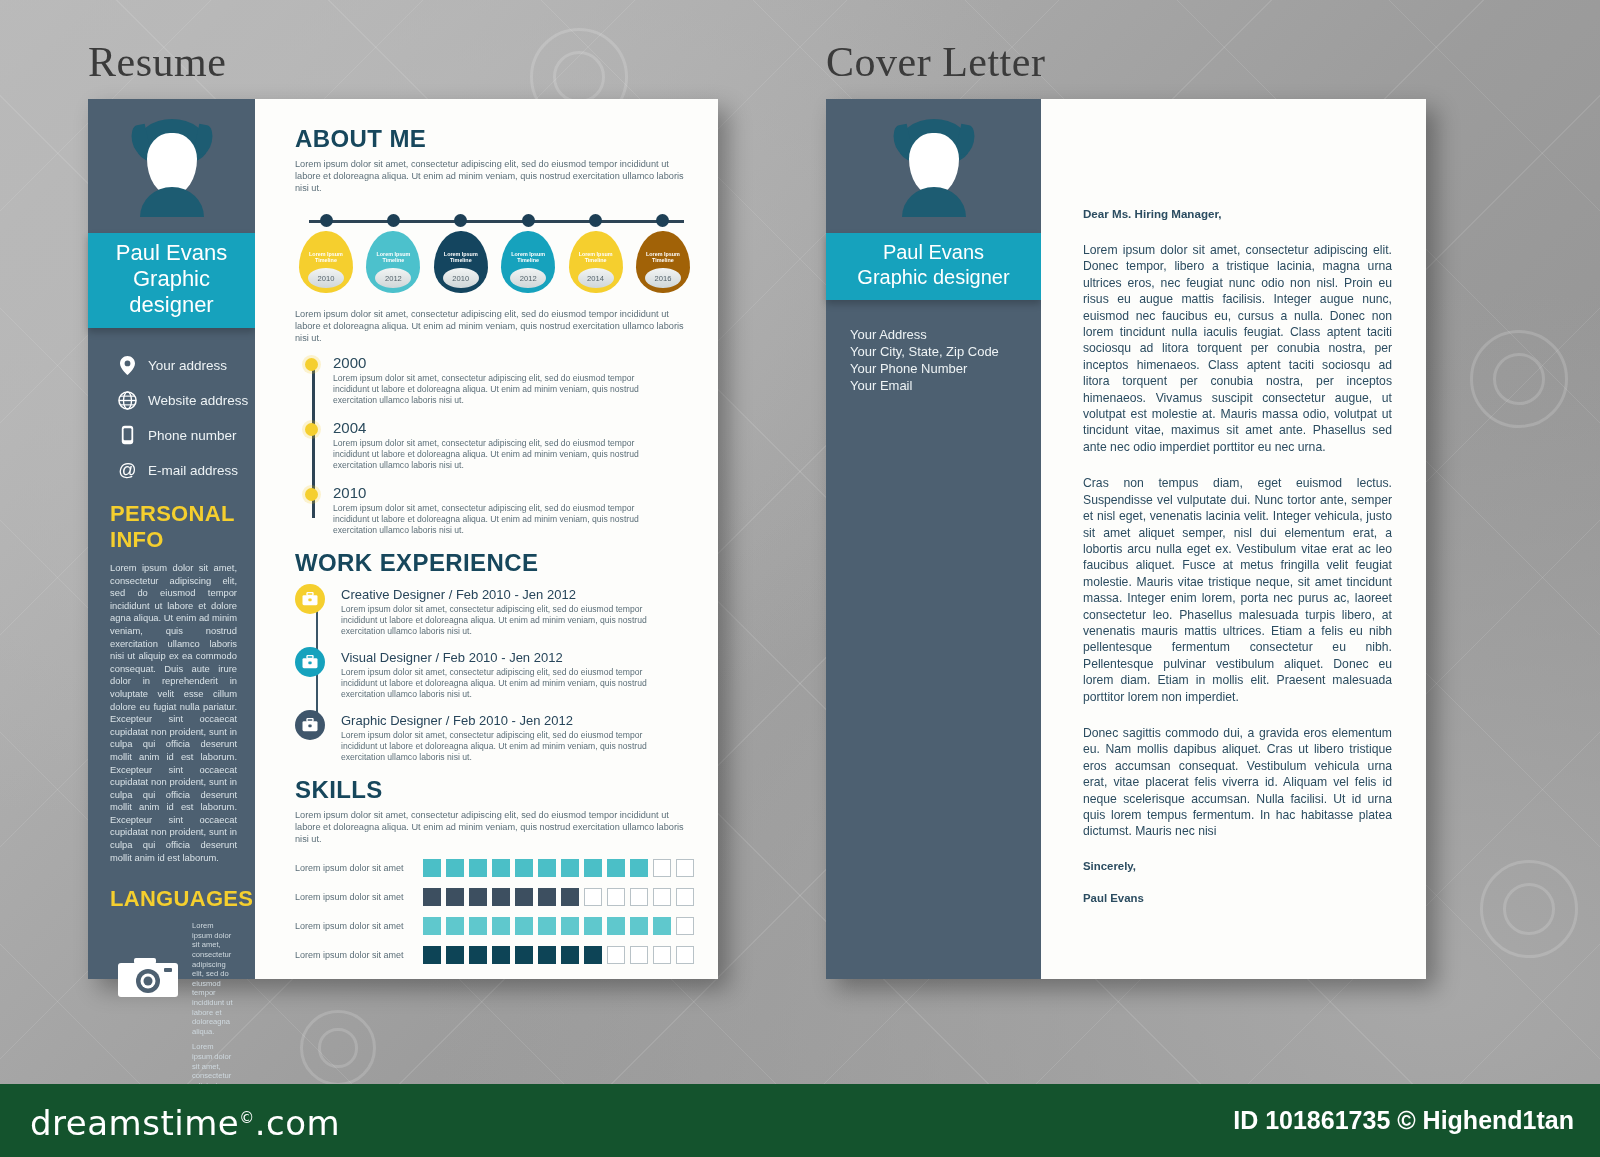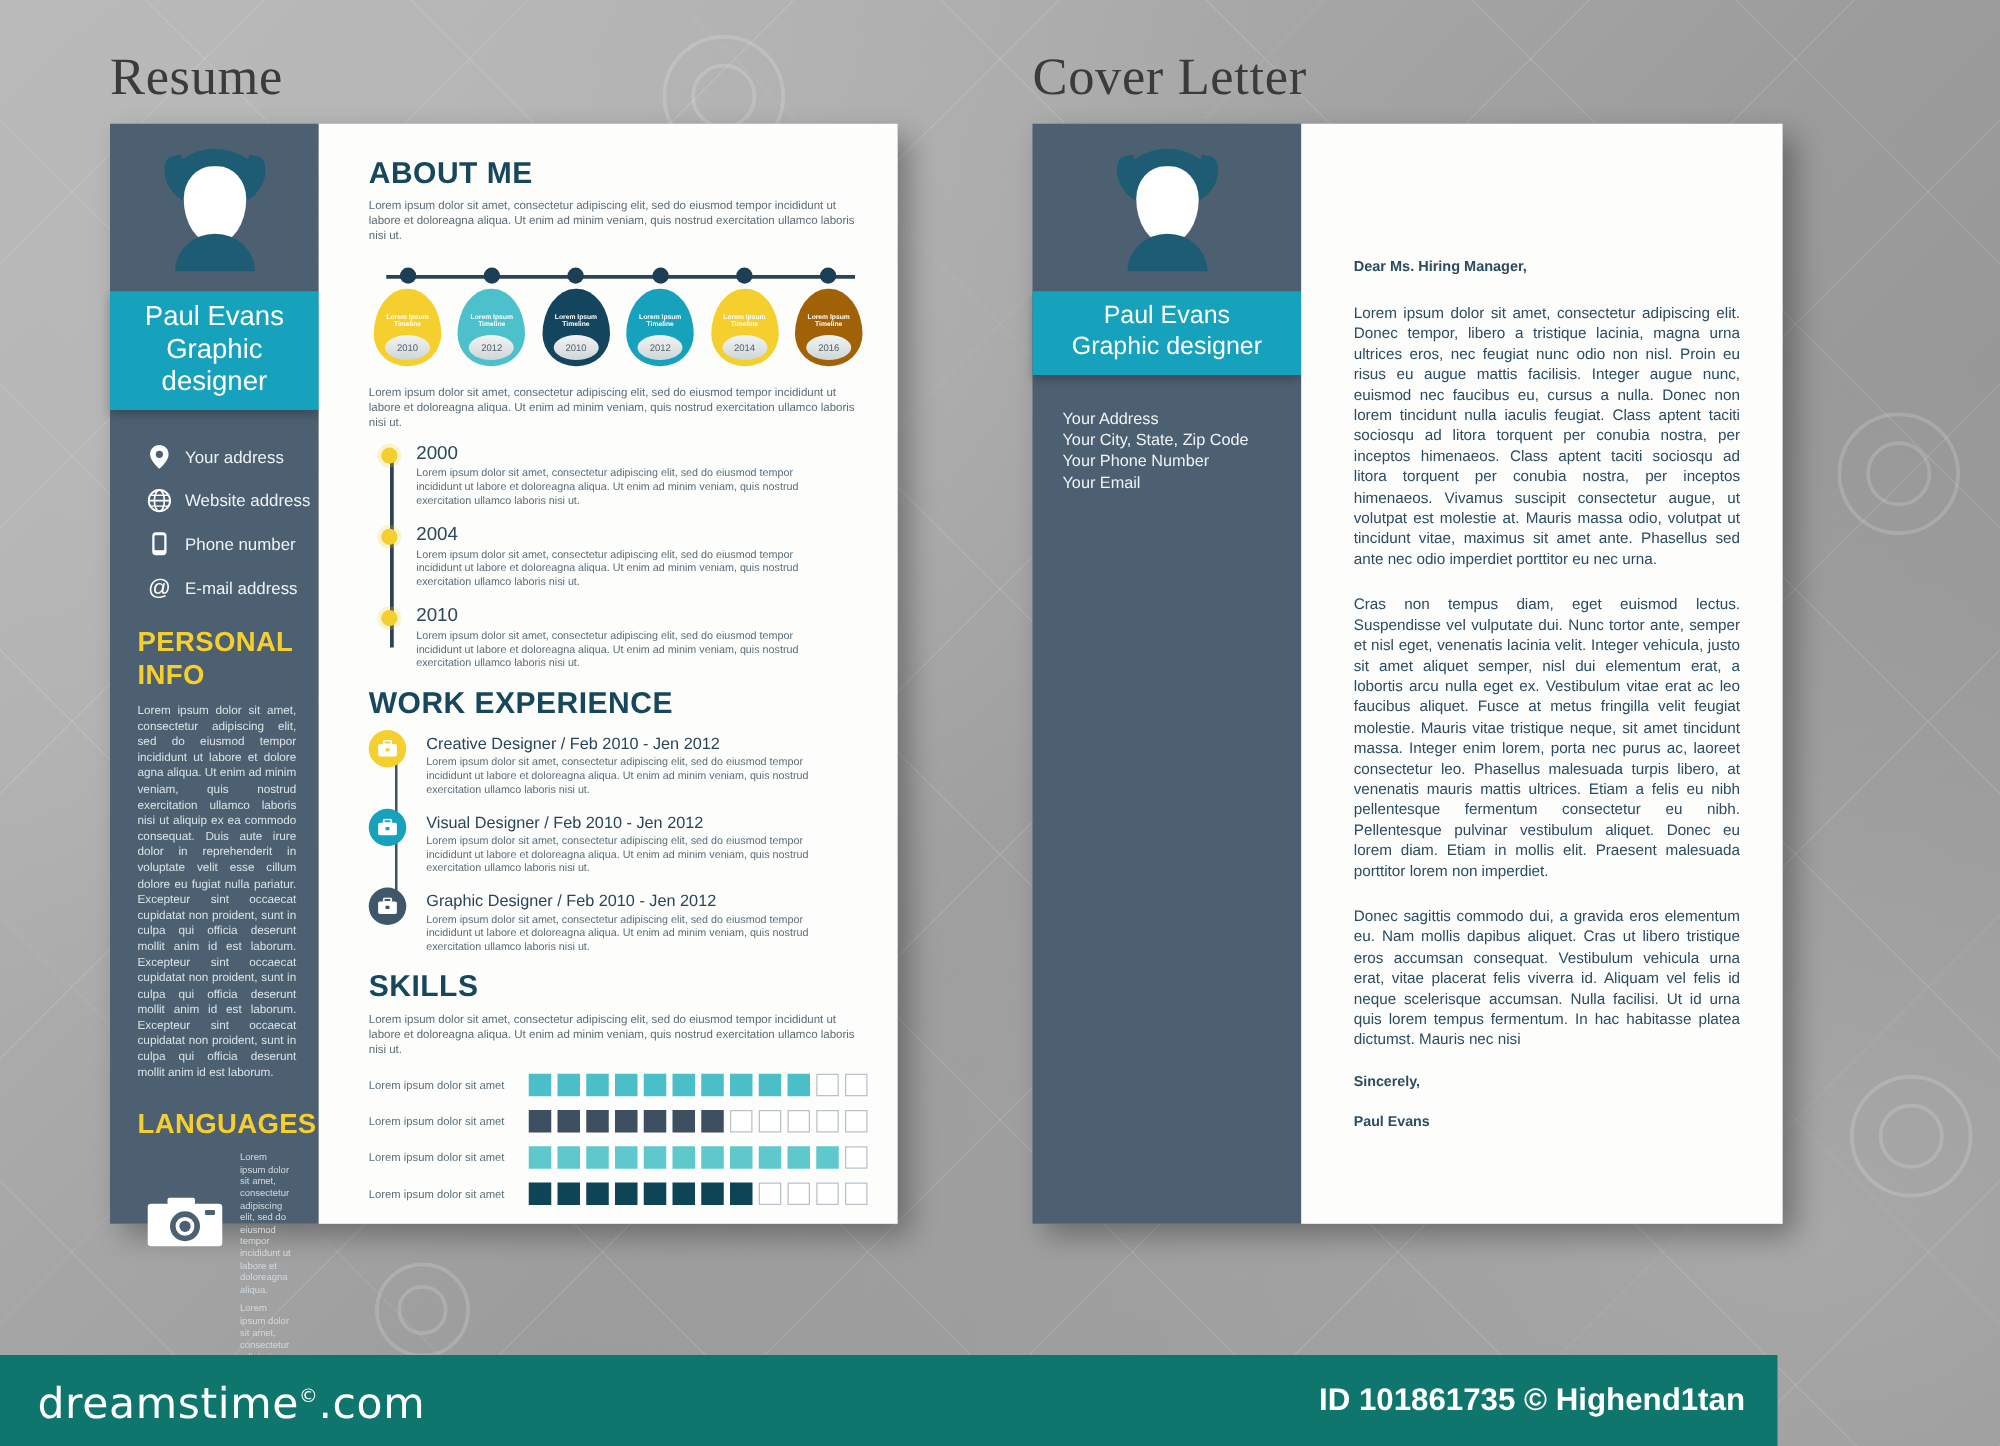--- a/index.html
+++ b/index.html
@@ -145,21 +145,21 @@
   
   .cl-addr{margin:26px 0 0 24px;font-size:13px;line-height:17px;color:#eef3f5;}
   .cl-addr .blk{margin-bottom:22px;}
   .cl-body{padding:108px 34px 0 26px;}
   .cl-greet{font-size:11.6px;color:#2b4c60;margin:0 0 22px 0;font-weight:bold;}
   .cl-p{font-size:12.2px;line-height:16.4px;color:#2b4c60;text-align:justify;margin:0 0 20px 0;}
   .cl-sign{font-size:11.4px;color:#2b4c60;margin:0 0 20px 0;font-weight:bold;}
   .cl-name{font-size:11.4px;color:#2b4c60;margin:0;font-weight:bold;}
 
   
-  #footer-bar{position:absolute;left:0;bottom:0;width:1422px;height:73px;background:#0f766e;}
+  #footer-bar{position:absolute;left:0;bottom:0;width:1600px;height:73px;background:#14532d;}
   #brand-logo{position:absolute;left:30px;top:19px;font-size:34px;color:#fff;
     font-family:"DejaVu Sans", sans-serif;letter-spacing:.5px;}
   #brand-logo .reg{font-size:15px;vertical-align:super;}
   #footer-credit{position:absolute;right:26px;top:22px;font-size:25px;color:#fff;font-weight:bold;}
 </style>
 </head>
 <body>
 
 <div class="bg"></div>
 <div class="spiral" style="left:530px;top:28px;width:92px;height:92px;"></div>

